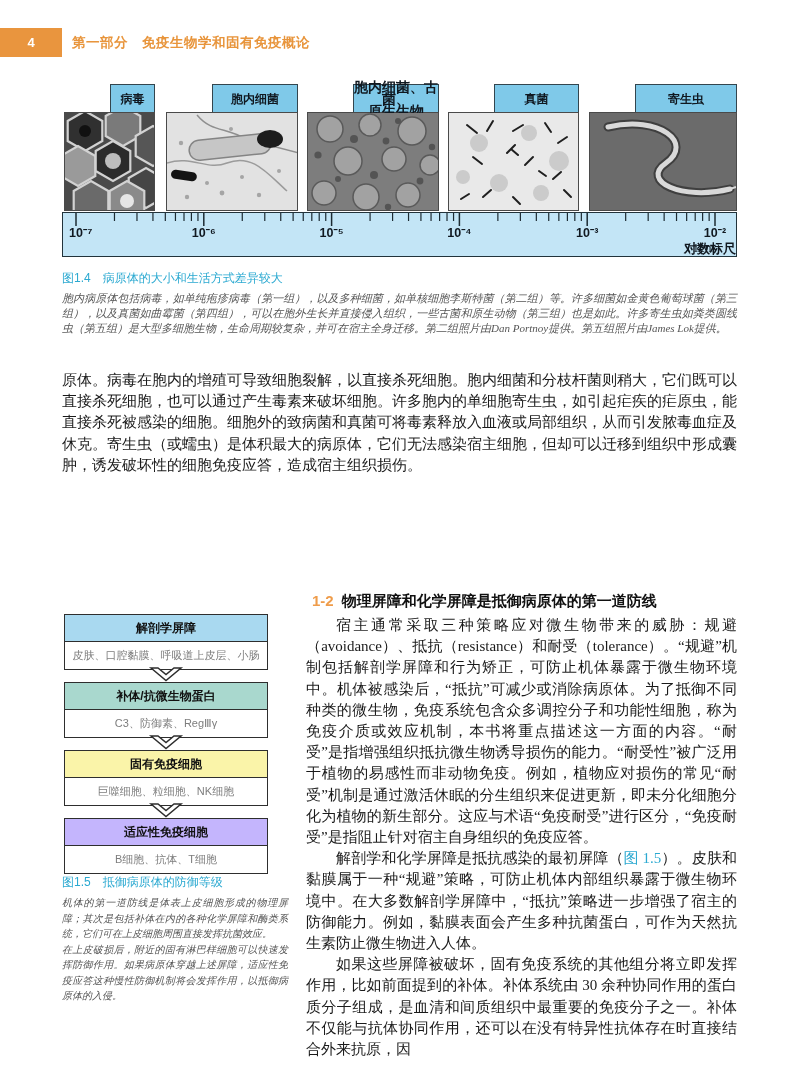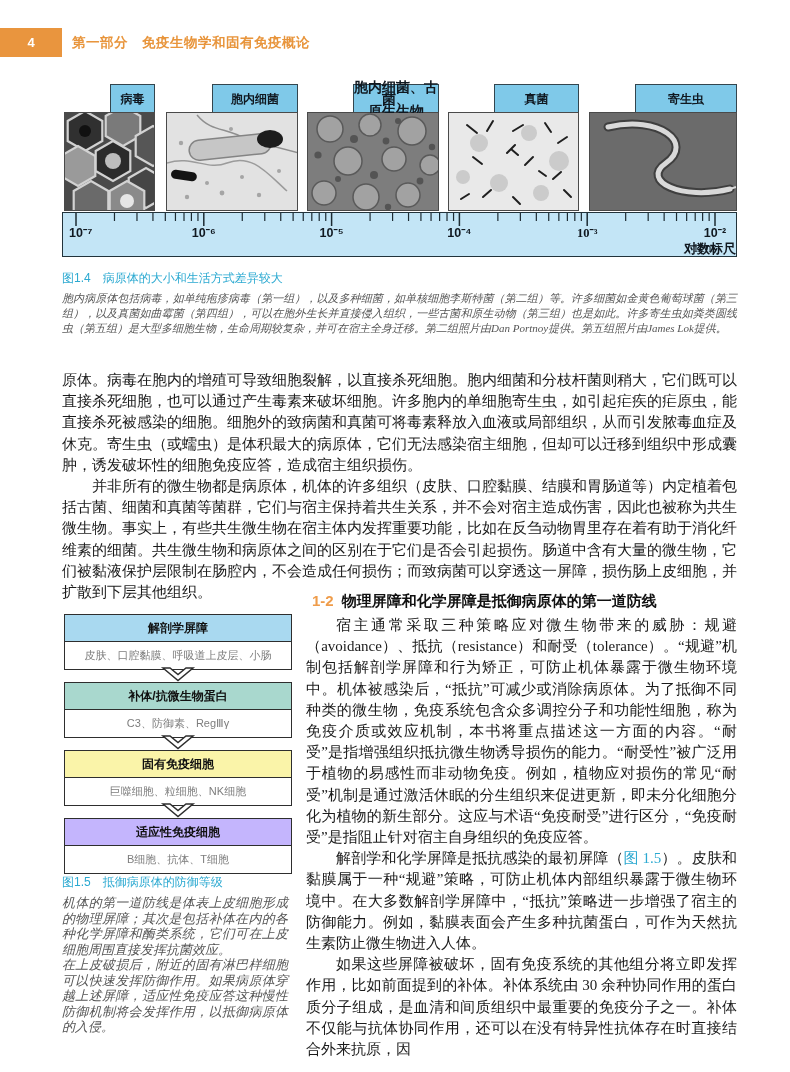--- a/index.html
+++ b/index.html
@@ -44,31 +44,31 @@
   .bodyblock p.indent{text-indent:2em;}
 
   
   .rightcol{position:absolute;left:306px;top:592px;width:431px;}
   .sec-head{font-family:"Liberation Sans",sans-serif;font-weight:bold;font-size:15px;color:#111;margin:0 0 4px 6px;}
   .sec-num{color:#ef9c4a;margin-right:8px;}
   .rightcol p{margin:0;font-size:15px;line-height:21.2px;text-align:justify;text-indent:2em;}
   .figref{color:#2ba9d1;}
 
   
-  .diagram{position:absolute;left:64px;top:614px;width:228px;}
+  .diagram{position:absolute;left:64px;top:614px;width:204px;}
   .diag-header{height:26px;border:1px solid #2e2e2e;display:flex;align-items:center;justify-content:center;
         font-family:"Liberation Sans",sans-serif;font-weight:bold;font-size:12px;color:#111;}
   .diag-items{height:27px;background:#fff;border:1px solid #2e2e2e;border-top:none;
         display:flex;align-items:center;justify-content:center;
         font-family:"Liberation Sans",sans-serif;font-size:11px;color:#7d7d7d;}
   .arrow-gap{height:12px;display:flex;justify-content:center;position:relative;z-index:2;overflow:visible;}
   .arrow-gap svg{margin-top:-3px;}
 
   .cap15{position:absolute;left:62px;top:874px;width:226px;}
-  .cap15 .cap-body{font-size:13px;line-height:15.5px;}
+  .cap15 .cap-body{font-size:10px;line-height:15.5px;}
   .cap15 .cap-body p{margin:0;}
 </style>
 </head>
 <body>
 
 <div class="page">
 
   <div class="pagenum-box">
     <span>4</span>
   </div>
@@ -244,35 +244,34 @@
         <line x1="632.2035295138221" x2="632.2035295138221" y1="0" y2="8" stroke="#1c2b33" stroke-width="1.2"></line>
         <line x1="639.6149003375705" x2="639.6149003375705" y1="0" y2="8" stroke="#1c2b33" stroke-width="1.2"></line>
         <line x1="646.1521927063458" x2="646.1521927063458" y1="0" y2="8" stroke="#1c2b33" stroke-width="1.2"></line>
         <line x1="652" x2="652" y1="0" y2="13" stroke="#1c2b33" stroke-width="1.5"></line>
       </svg>
     <div id="decade-labels">
         <span class="decade-label" style="left: 13px; transform: translateX(-30%);">10⁻⁷</span>
         <span class="decade-label" style="left: 140.8px;">10⁻⁶</span>
         <span class="decade-label" style="left: 268.6px;">10⁻⁵</span>
         <span class="decade-label" style="left: 396.4px;">10⁻⁴</span>
-        <span class="decade-label" style="left: 524.2px; font-family: Liberation Serif, serif;">10⁻³</span>
+        <span class="decade-label" style="left: 524.2px;">10⁻³</span>
         <span class="decade-label" style="left: 652px;">10⁻²</span>
       </div>
     <div class="axis-label">对数标尺</div>
     <div class="unit-note">（1cm）</div>
   </div>
 
   <div class="cap14">
     <div class="cap-title">图1.4　病原体的大小和生活方式差异较大</div>
     <div class="cap-body">胞内病原体包括病毒，如单纯疱疹病毒（第一组），以及多种细菌，如单核细胞李斯特菌（第二组）等。许多细菌如金黄色葡萄球菌（第三组），以及真菌如曲霉菌（第四组），可以在胞外生长并直接侵入组织，一些古菌和原生动物（第三组）也是如此。许多寄生虫如粪类圆线虫（第五组）是大型多细胞生物，生命周期较复杂，并可在宿主全身迁移。第二组照片由Dan Portnoy提供。第五组照片由James Lok提供。</div>
   </div>
 
   <div class="bodyblock">
     <p>原体。病毒在胞内的增殖可导致细胞裂解，以直接杀死细胞。胞内细菌和分枝杆菌则稍大，它们既可以直接杀死细胞，也可以通过产生毒素来破坏细胞。许多胞内的单细胞寄生虫，如引起疟疾的疟原虫，能直接杀死被感染的细胞。细胞外的致病菌和真菌可将毒素释放入血液或局部组织，从而引发脓毒血症及休克。寄生虫（或蠕虫）是体积最大的病原体，它们无法感染宿主细胞，但却可以迁移到组织中形成囊肿，诱发破坏性的细胞免疫应答，造成宿主组织损伤。</p>
-    <p class="indent">并非所有的微生物都是病原体，机体的许多组织（皮肤、口腔黏膜、结膜和胃肠道等）内定植着包括古菌、细菌和真菌等菌群，它们与宿主保持着共生关系，并不会对宿主造成伤害，因此也被称为共生微生物。事实上，有些共生微生物在宿主体内发挥重要功能，比如在反刍动物胃里存在着有助于消化纤维素的细菌。共生微生物和病原体之间的区别在于它们是否会引起损伤。肠道中含有大量的微生物，它们被黏液保护层限制在肠腔内，不会造成任何损伤；而致病菌可以穿透这一屏障，损伤肠上皮细胞，并扩散到下层其他组织。</p>
   </div>
 
   <div class="diagram">
     <div class="diag-header" style="background: rgb(169, 217, 240);">解剖学屏障</div>
     <div class="diag-items">皮肤、口腔黏膜、呼吸道上皮层、小肠</div>
     <div class="arrow-gap">
       <svg width="36" height="17">
           <path d="M3,1 L18,13.5 L33,1 L26,1 L18,7.5 L10,1 Z" fill="#fff" stroke="#2e2e2e" stroke-width="1.5"></path>
         </svg>
     </div>

